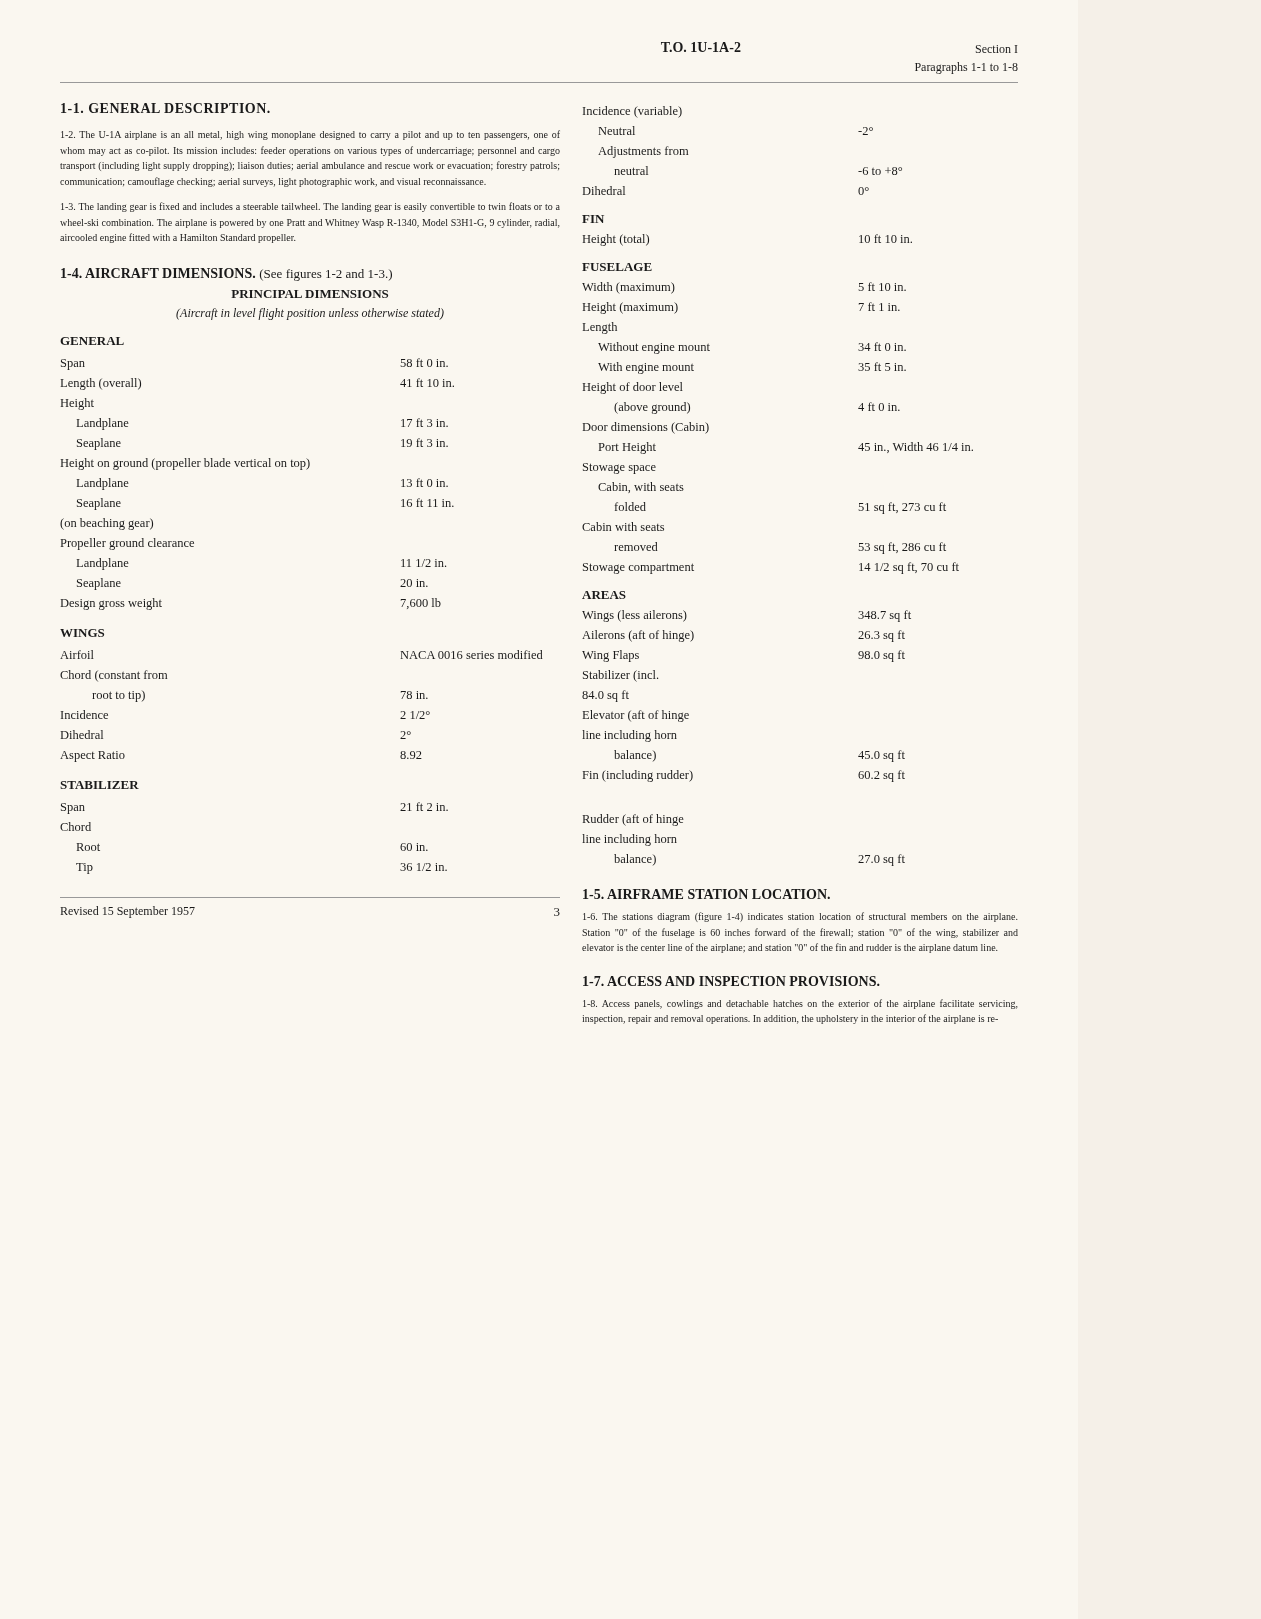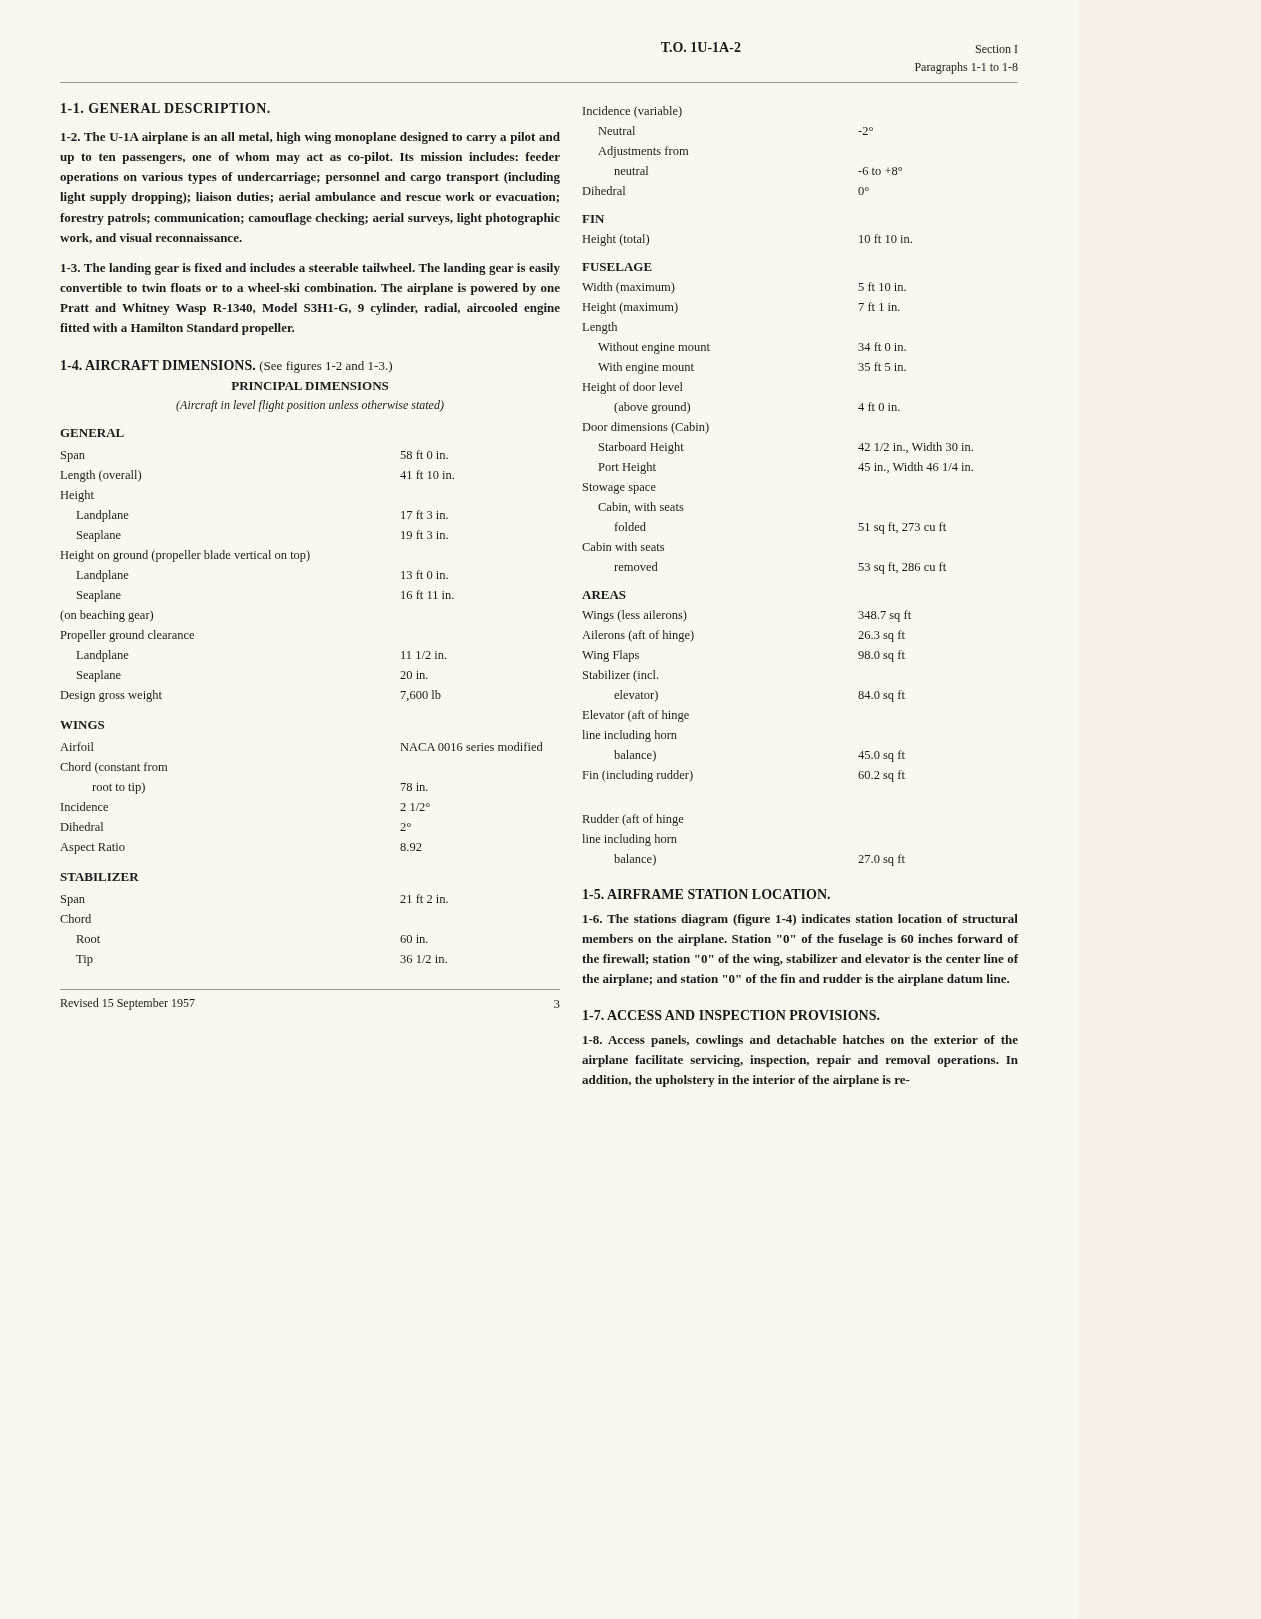--- a/index.html
+++ b/index.html
@@ -49,25 +49,24 @@
       flex: 1;
     }
     h2 {
       font-size: 14px;
       font-weight: bold;
       margin-bottom: 10px;
       text-transform: uppercase;
       letter-spacing: 0.5px;
     }
     p {
-      font-size: 13px;
+      font-size: 10px;
       line-height: 1.55;
       margin-bottom: 10px;
       text-align: justify;
-      font-weight: bold;
     }
     .dimensions-section {
       margin-top: 20px;
     }
     .dim-center {
       text-align: center;
       font-weight: bold;
       font-size: 13px;
       margin-bottom: 4px;
     }
@@ -318,65 +317,64 @@
             <span class="label" style="padding-left: 0px;">Height of door level</span>
           </div>
           <div class="dim-row">
             <span class="label" style="padding-left: 32px;">(above ground)</span>
             <span class="value">4 ft 0 in.</span>
           </div>
           <div class="dim-row">
             <span class="label" style="padding-left: 0px;">Door dimensions (Cabin)</span>
           </div>
           <div class="dim-row">
-            <span class="label" style="padding-left: 16px;">Starboard Height</span>
-            <span class="value">42 1/2 in., Width 30 in.</span>
-          </div>
-          <div class="dim-row">
             <span class="label" style="padding-left: 16px;">Port Height</span>
             <span class="value">45 in.,     Width 46 1/4 in.</span>
           </div>
           <div class="dim-row">
             <span class="label" style="padding-left: 0px;">Stowage space</span>
           </div>
           <div class="dim-row">
             <span class="label" style="padding-left: 16px;">Cabin, with seats</span>
           </div>
           <div class="dim-row">
             <span class="label" style="padding-left: 32px;">folded</span>
             <span class="value">51 sq ft, 273 cu ft</span>
           </div>
           <div class="dim-row">
             <span class="label" style="padding-left: 0px;">Cabin with seats</span>
           </div>
           <div class="dim-row">
             <span class="label" style="padding-left: 32px;">removed</span>
             <span class="value">53 sq ft, 286 cu ft</span>
           </div>
+          <div class="dim-row">
+            <span class="label" style="padding-left: 0px;">Stowage compartment</span>
+            <span class="value">14 1/2 sq ft, 70 cu ft</span>
+          </div>
         </div>
 
       <div class="right-group-title">AREAS</div>
       <div id="areas-rows-container">
           <div class="dim-row">
             <span class="label" style="padding-left: 0px;">Wings (less ailerons)</span>
             <span class="value">348.7 sq ft</span>
           </div>
           <div class="dim-row">
             <span class="label" style="padding-left: 0px;">Ailerons (aft of hinge)</span>
             <span class="value">26.3 sq ft</span>
           </div>
           <div class="dim-row">
             <span class="label" style="padding-left: 0px;">Wing Flaps</span>
             <span class="value">98.0 sq ft</span>
           </div>
           <div class="dim-row">
             <span class="label" style="padding-left: 0px;">Stabilizer (incl.</span>
           </div>
           <div class="dim-row">
-            <span class="label" style="padding-left: 32px;">elevator)</span>
             <span class="value">84.0 sq ft</span>
           </div>
           <div class="dim-row">
             <span class="label" style="padding-left: 0px;">Elevator (aft of hinge</span>
           </div>
           <div class="dim-row">
             <span class="label" style="padding-left: 0px;">line including horn</span>
           </div>
           <div class="dim-row">
             <span class="label" style="padding-left: 32px;">balance)</span>

